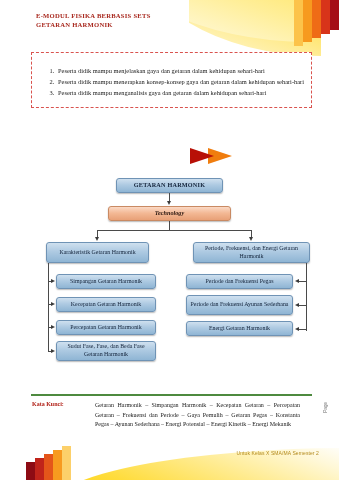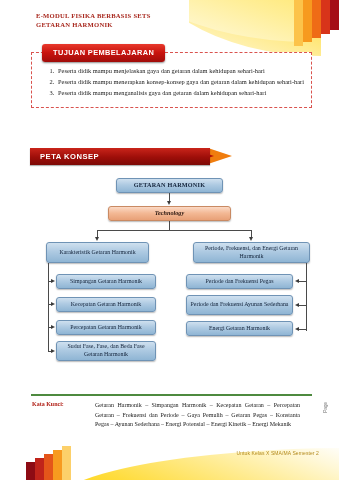--- a/index.html
+++ b/index.html
@@ -188,33 +188,29 @@
         <i class="bt5"></i>
     </div>
   </div>
 
   <div class="doc-head">
     <div>E-MODUL FISIKA BERBASIS SETS</div>
     <div>GETARAN HARMONIK</div>
   </div>
 
   <div class="obj-card"></div>
-  <div class="obj-badge">TUJUAN PEMBELAJARAN</div>
   <ol class="obj-list">
     <li>Peserta didik mampu menjelaskan gaya dan getaran dalam kehidupan sehari-hari</li>
     <li>Peserta didik mampu menerapkan konsep-konsep gaya dan getaran dalam kehidupan sehari-hari</li>
     <li>Peserta didik mampu menganalisis gaya dan getaran dalam kehidupan sehari-hari</li>
   </ol>
 
   <div class="banner-wrap">
     <div class="banner-arrow"></div>
     <div class="banner-arrow2"></div>
-    <div class="banner-body">
-      <span>PETA KONSEP</span>
-    </div>
   </div>
 
   <div class="map">
 
     <div class="node root">GETARAN HARMONIK</div>
 
     <div class="ln v" style="left:169px;top:15px;height:9px;"></div>
     <div class="arw down" style="left:167px;top:23px;"></div>
 
     <div class="node tech">Technology</div>

